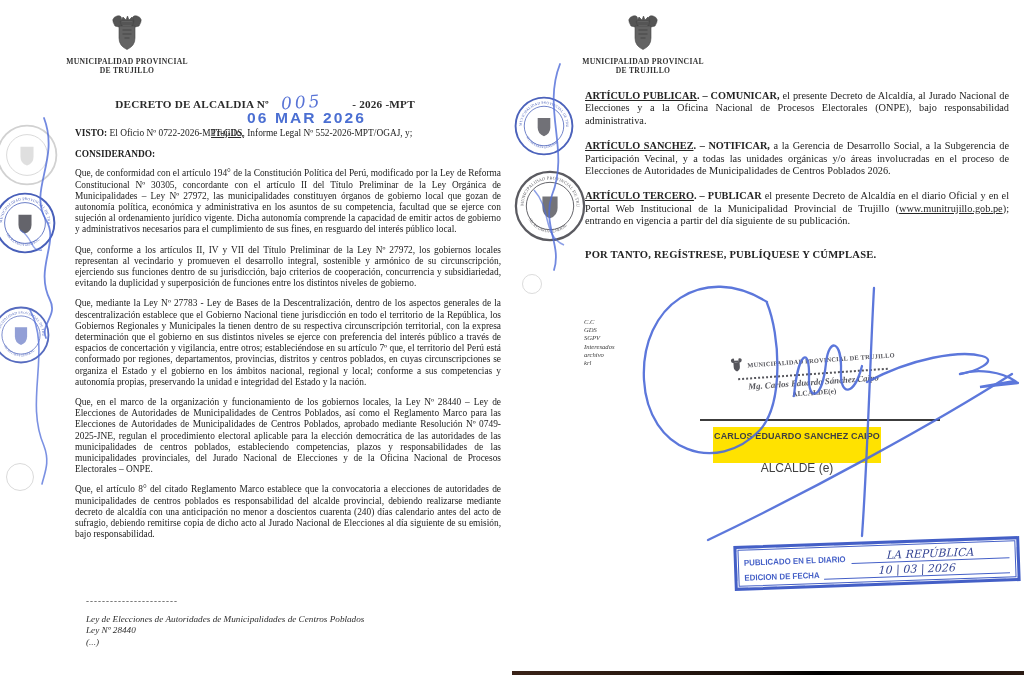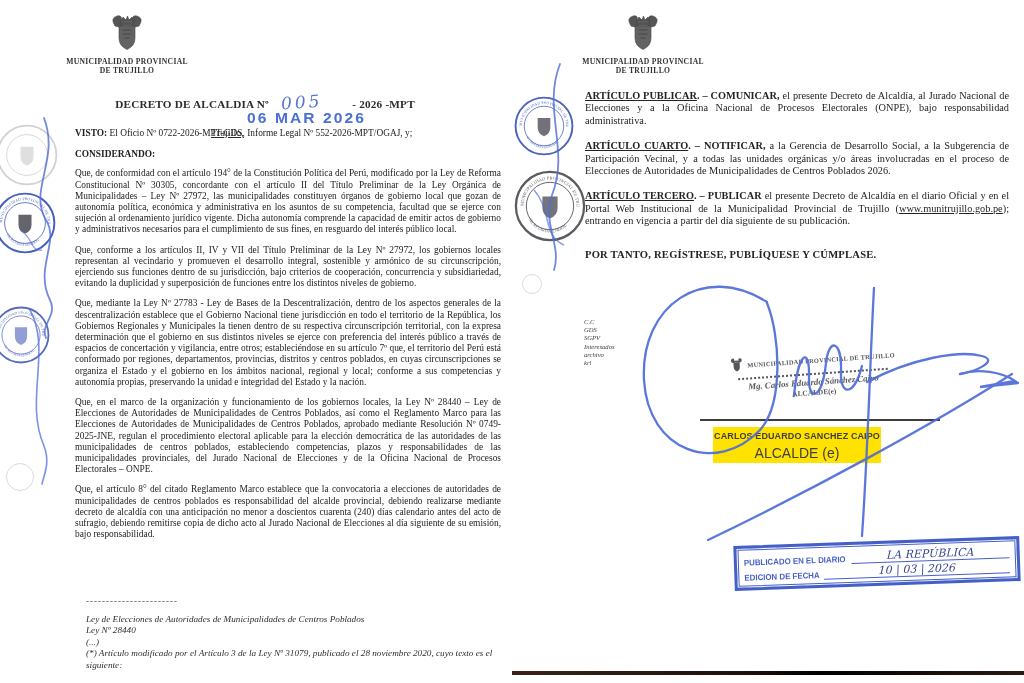--- a/index.html
+++ b/index.html
@@ -51,21 +51,21 @@
   .seal-org{font-size:6.4px;font-weight:bold;letter-spacing:.2px;white-space:nowrap;}
   .seal-dots{border-bottom:2px dotted #3f3f46;width:150px;margin:3px auto 2px auto;height:1px;}
   .seal-name{font-size:8.8px;font-weight:bold;font-style:italic;white-space:nowrap;}
   .seal-role{font-size:7.4px;font-weight:bold;margin-top:1px;}
 
   
   .sig-line{position:absolute;top:419px;left:188px;width:240px;border-top:2px solid #3c3c3c;}
   .sig-yellow{position:absolute;top:427px;left:201px;width:168px;height:36px;background:#ffe200;
               text-align:center;font-family:"Liberation Sans", sans-serif;color:#404040;}
   .sig-name{font-size:9px;font-weight:bold;margin-top:4px;letter-spacing:.1px;}
-  .sig-role{font-size:14px;margin-top:4px;}
+  .sig-role{font-size:12px;margin-top:20px;}
 
   
   .pubstamp{position:absolute;top:541px;left:222px;width:266px;border:3px solid #3a57c4;
             padding:4px 7px 5px 7px;transform:rotate(-2deg);color:#3a57c4;opacity:.95;
             box-shadow:inset 0 0 0 1px #fff, inset 0 0 0 2px #3a57c4;background:rgba(255,255,255,.1);}
   .pub-row{display:flex;align-items:flex-end;margin-top:2px;}
   .pub-label{font-family:"Liberation Sans", sans-serif;font-weight:bold;font-size:8.4px;
              transform:scaleX(.94);transform-origin:left;white-space:nowrap;}
   .pub-value{flex:1;border-bottom:1.6px solid #3a57c4;text-align:center;
              font-family:"DejaVu Serif", serif;font-style:italic;font-size:11px;
@@ -155,21 +155,20 @@
       <p class="p">Que, mediante la Ley Nº 27783 - Ley de Bases de la Descentralización, dentro de los aspectos generales de la descentralización establece que el Gobierno Nacional tiene jurisdicción en todo el territorio de la República, los Gobiernos Regionales y Municipales la tienen dentro de su respectiva circunscripción territorial, con la expresa determinación que el gobierno en sus distintos niveles se ejerce con preferencia del interés público a través de espacios de concertación y vigilancia, entre otros; estableciéndose en su artículo 7º que, el territorio del Perú está conformado por regiones, departamentos, provincias, distritos y centros poblados, en cuyas circunscripciones se organiza el Estado y el gobierno en los ámbitos nacional, regional y local; conforme a sus competencias y autonomía propias, preservando la unidad e integridad del Estado y la nación.</p>
       <p class="p">Que, en el marco de la organización y funcionamiento de los gobiernos locales, la Ley Nº 28440 – Ley de Elecciones de Autoridades de Municipalidades de Centros Poblados, así como el Reglamento Marco para las Elecciones de Autoridades de Municipalidades de Centros Poblados, aprobado mediante Resolución Nº 0749-2025-JNE, regulan el procedimiento electoral aplicable para la elección democrática de las autoridades de las municipalidades de centros poblados, estableciendo competencias, plazos y responsabilidades de las municipalidades provinciales, del Jurado Nacional de Elecciones y de la Oficina Nacional de Procesos Electorales – ONPE.</p>
       <p class="p">Que, el artículo 8° del citado Reglamento Marco establece que la convocatoria a elecciones de autoridades de municipalidades de centros poblados es responsabilidad del alcalde provincial, debiendo realizarse mediante decreto de alcaldía con una anticipación no menor a doscientos cuarenta (240) días calendario antes del acto de sufragio, debiendo remitirse copia de dicho acto al Jurado Nacional de Elecciones al día siguiente de su emisión, bajo responsabilidad.</p>
     </div>
 
     <div class="fn-block">
       <div class="fn-sep">-----------------------</div>
       <div class="fn">Ley de Elecciones de Autoridades de Municipalidades de Centros Poblados</div>
       <div class="fn">Ley Nº 28440</div>
       <div class="fn">(...)</div>
-      <div class="fn">(*) Artículo modificado por el Artículo 3 de la Ley Nº 31079, publicado el 28 noviembre 2020, cuyo texto es el siguiente:</div>
     </div>
   </div>
 
   <div class="page" id="pageR">
 
     <svg class="abs" style="left:2px;top:96px;opacity:.9;" width="60" height="60" viewBox="0 0 76 76">
       <circle cx="38" cy="38" r="36" fill="none" stroke="#3952b4" stroke-width="2.4"></circle>
       <circle cx="38" cy="38" r="25" fill="none" stroke="#3952b4" stroke-width="1"></circle>
       <path id="arcT3" d="M 10 38 A 28 28 0 0 1 66 38" fill="none"></path>
       <text font-size="4.6" fill="#3952b4" letter-spacing=".2">
@@ -213,21 +212,21 @@
         <path d="M14.5 17 h9 M14.5 21 h9 M16.5 25 h5" stroke="#333" fill="none"></path>
       </g>
     </svg>
     <div class="org-name" style="left:36px;">
       <span>MUNICIPALIDAD PROVINCIAL</span><br>
       <span>DE TRUJILLO</span>
     </div>
 
     <div class="textcol">
       <p class="art"><span class="art-label">ARTÍCULO PUBLICAR</span><span class="art-bold">. – COMUNICAR,</span><span> el presente Decreto de Alcaldía, al Jurado Nacional de Elecciones y a la Oficina Nacional de Procesos Electorales (ONPE), bajo responsabilidad administrativa.</span></p>
-      <p class="art"><span class="art-label">ARTÍCULO CUARTO</span><span class="art-bold">. – NOTIFICAR,</span><span> a la Gerencia de Desarrollo Social, a la Subgerencia de Participación Vecinal, y a todas las unidades orgánicas y/o áreas involucradas en el proceso de Elecciones de Autoridades de Municipalidades de Centros Poblados 2026.</span></p>
+      <p class="art"><span class="art-label">ARTÍCULO SANCHEZ</span><span class="art-bold">. – NOTIFICAR,</span><span> a la Gerencia de Desarrollo Social, a la Subgerencia de Participación Vecinal, y a todas las unidades orgánicas y/o áreas involucradas en el proceso de Elecciones de Autoridades de Municipalidades de Centros Poblados 2026.</span></p>
       <p class="art"><span class="art-label">ARTÍCULO TERCERO</span><span class="art-bold">. – PUBLICAR</span><span> el presente Decreto de Alcaldía en el diario Oficial y en el Portal Web Institucional de la Municipalidad Provincial de Trujillo (</span><span class="doc-link">www.munitrujillo.gob.pe</span><span>); entrando en vigencia a partir del día siguiente de su publicación.</span></p>
       <p class="art por-tanto">POR TANTO, REGÍSTRESE, PUBLÍQUESE Y CÚMPLASE.</p>
     </div>
 
     <div class="cc-list">
       <div>C.C</div>
       <div>GDS</div>
       <div>SGPV</div>
       <div>Interesados</div>
       <div>archivo</div>

